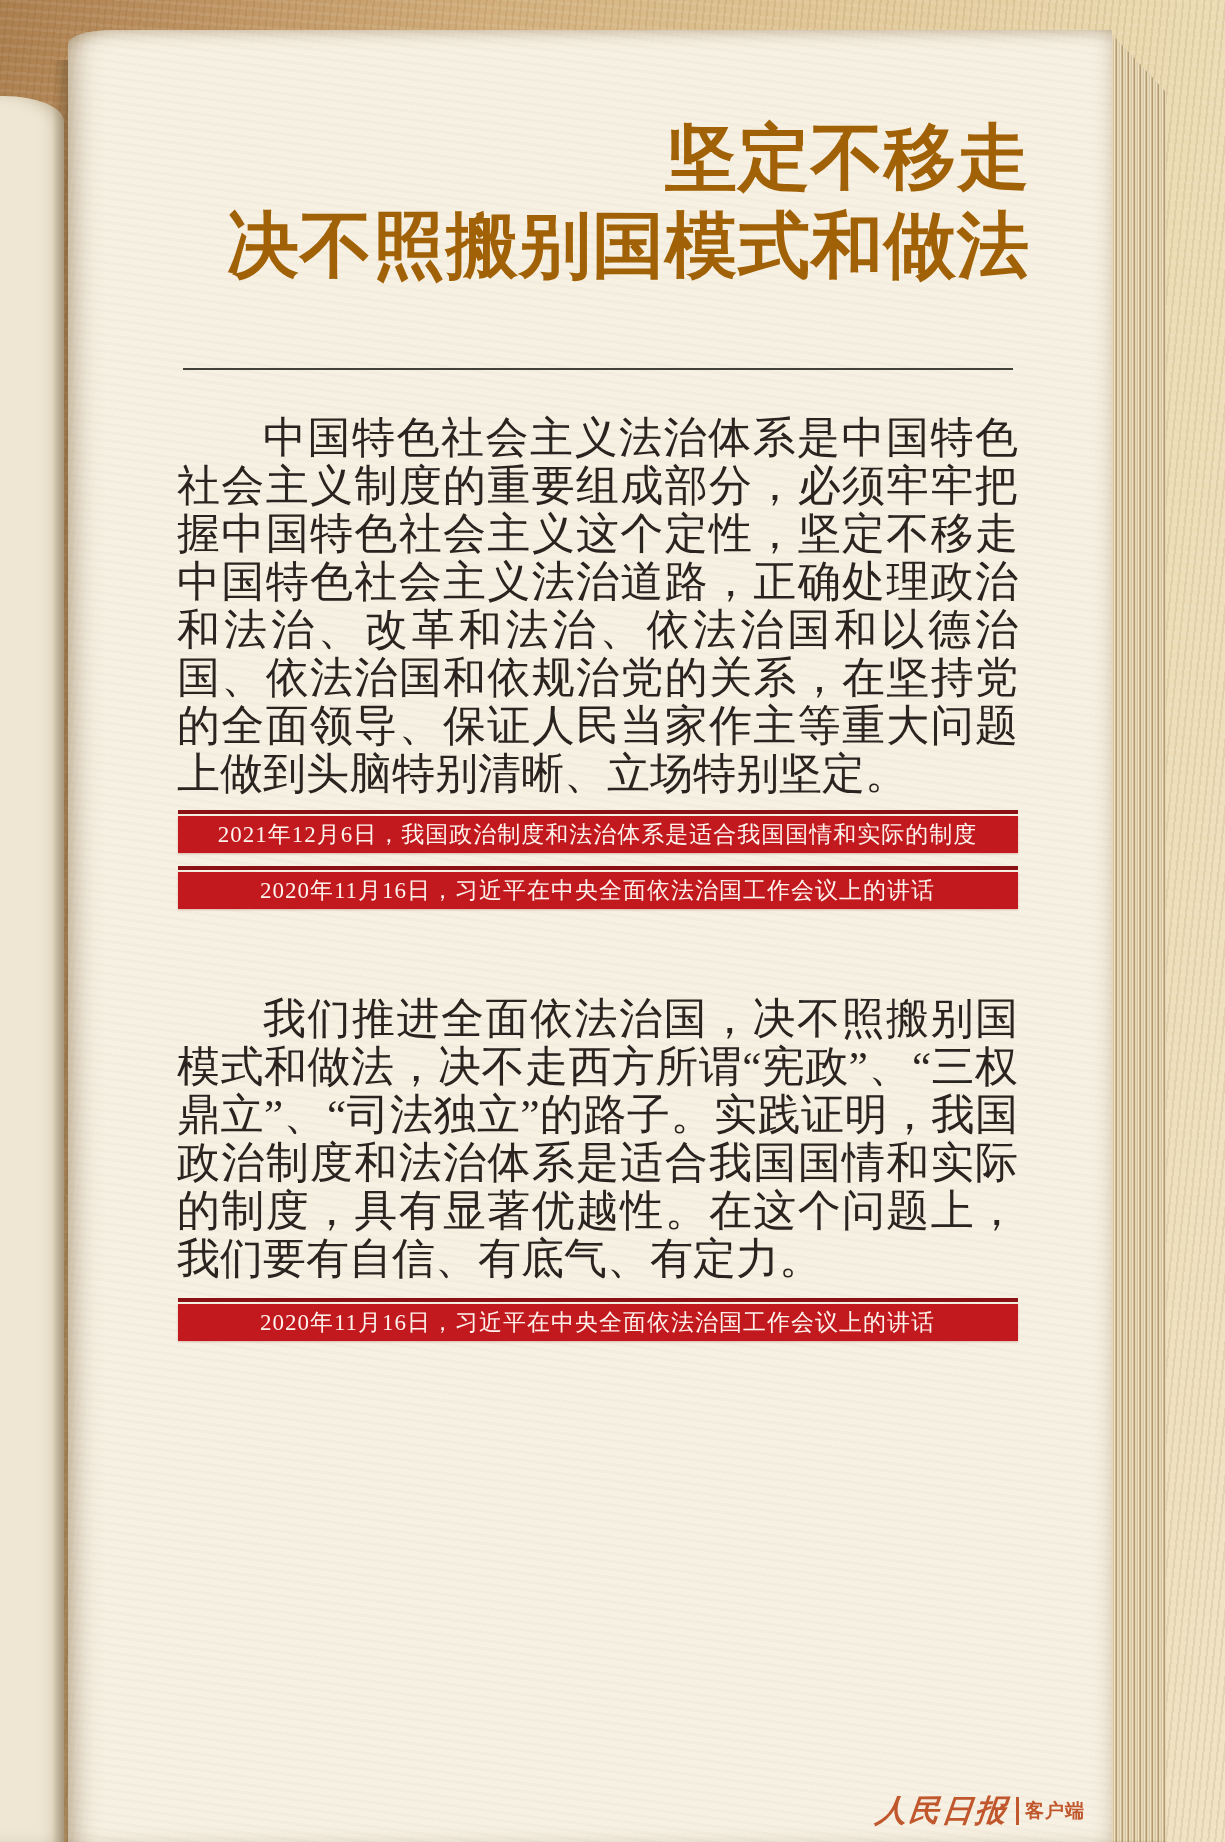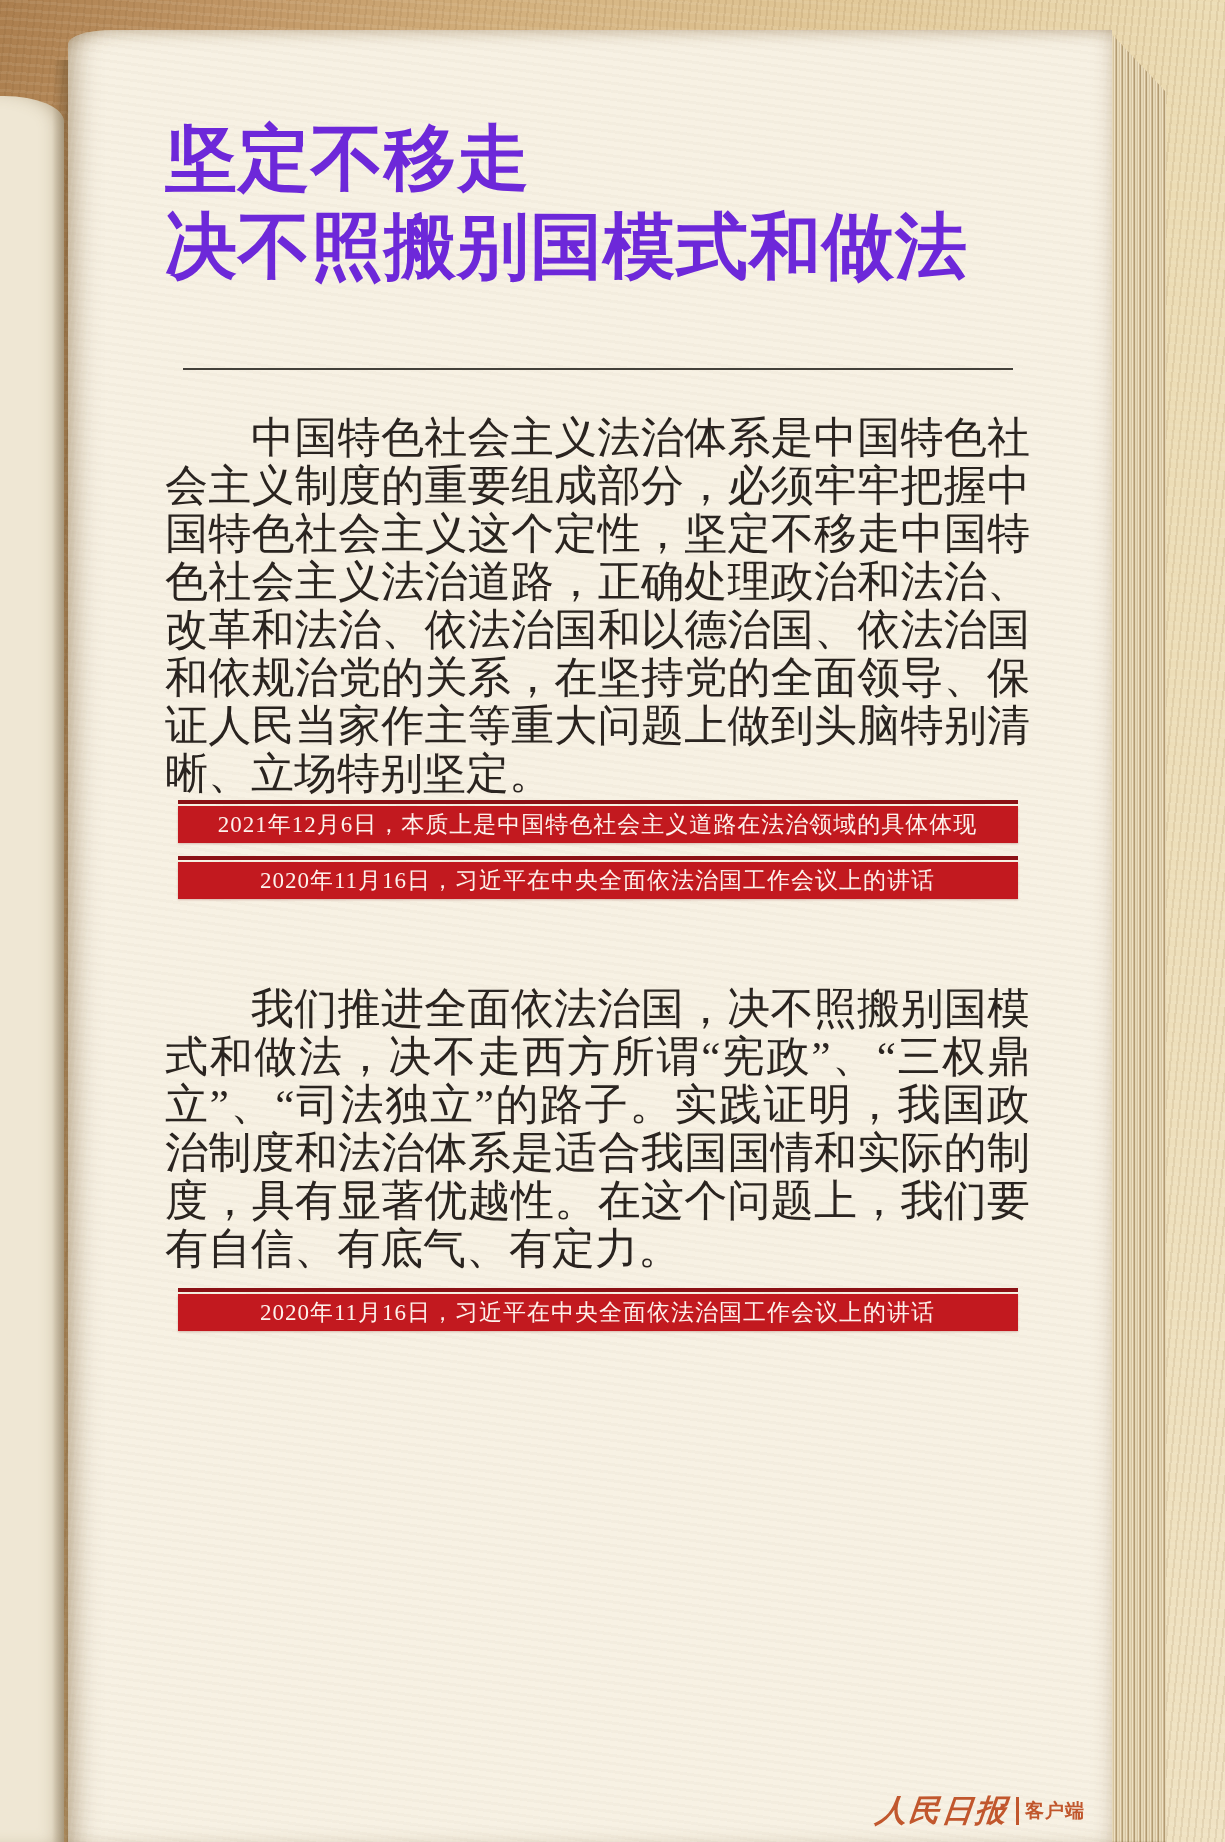--- a/index.html
+++ b/index.html
@@ -52,32 +52,32 @@
     background:
       repeating-linear-gradient(8deg, rgba(150,130,100,.035) 0 3px, rgba(255,255,255,0) 3px 8px),
       repeating-linear-gradient(98deg, rgba(255,255,255,.05) 0 2px, rgba(255,255,255,0) 2px 6px);
     border-top-left-radius:46px 14px;
   }
   .content{
     position:relative;z-index:2;
     padding:84px 82px 0 97px; 
   }
   .title{
-    margin:0;text-align:left;
-    font-family:Liberation Sans, sans-serif;
-    font-weight:900;color:#6d28d9;
+    margin:0;text-align:right;
+    font-family:Liberation Serif, serif;
+    font-weight:900;color:#a16207;
     font-size:72px;line-height:88px;letter-spacing:1px;
   }
   .title span{display:block;}
   .divider{
     width:830px;height:2px;background:#43403a;
     margin:78px auto 0;
   }
   .quote{
-    margin:0;
+    margin:12px;
     font-family:"Liberation Serif",serif;
     font-size:43px;line-height:48px;color:#2a2420;
     text-align:justify;text-justify:inter-ideograph;
     text-indent:2em;letter-spacing:0;
   }
   .quote.q1{margin-top:44px;}
   .quote.q2{margin-top:68px;}
   .quote.q3{margin-top:86px;font-family:Liberation Serif, serif;}
   .banner{width:840px;margin:0 auto;}
   .banner.b1{margin-top:2px;}
@@ -127,21 +127,21 @@
         <span>坚定不移走</span>
         <span>决不照搬别国模式和做法</span>
       </h1>
 
       <div class="divider"></div>
 
       <p class="quote q1">中国特色社会主义法治体系是中国特色社会主义制度的重要组成部分，必须牢牢把握中国特色社会主义这个定性，坚定不移走中国特色社会主义法治道路，正确处理政治和法治、改革和法治、依法治国和以德治国、依法治国和依规治党的关系，在坚持党的全面领导、保证人民当家作主等重大问题上做到头脑特别清晰、立场特别坚定。</p>
       <div class="banner b1">
         <div class="banner-line"></div>
         <div class="banner-bar">
-          <span>2021年12月6日，本质上是中国特色社会主义道路在法治领域的具体体现</span>
+          <span>2021年12月6日，我国政治制度和法治体系是适合我国国情和实际的制度</span>
         </div>
       </div>
 
       <div class="banner b2">
         <div class="banner-line"></div>
         <div class="banner-bar">
           <span>2020年11月16日，习近平在中央全面依法治国工作会议上的讲话</span>
         </div>
       </div>
 

